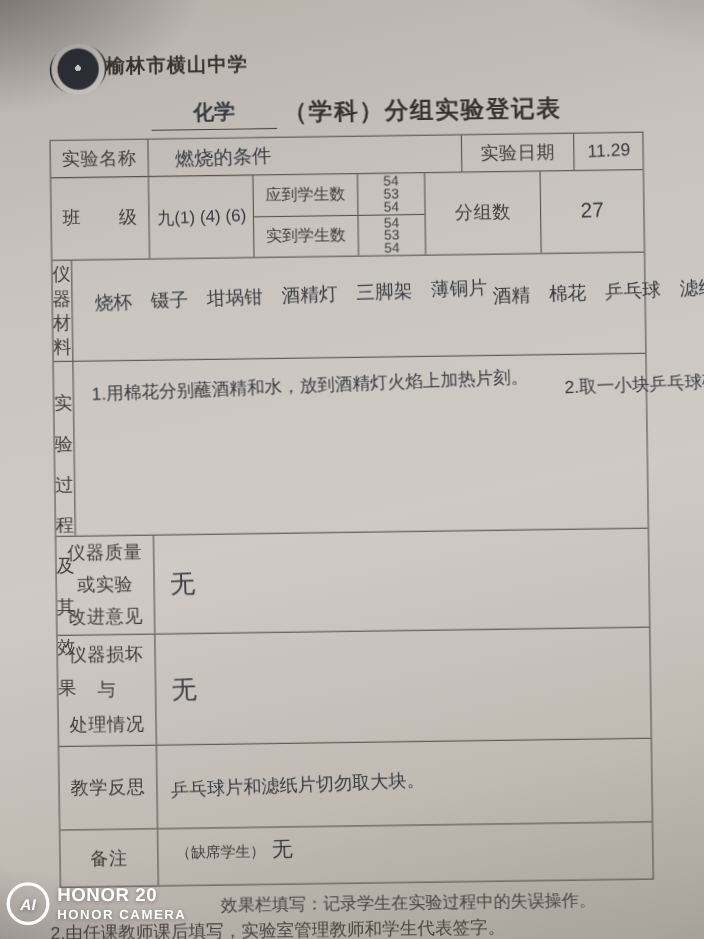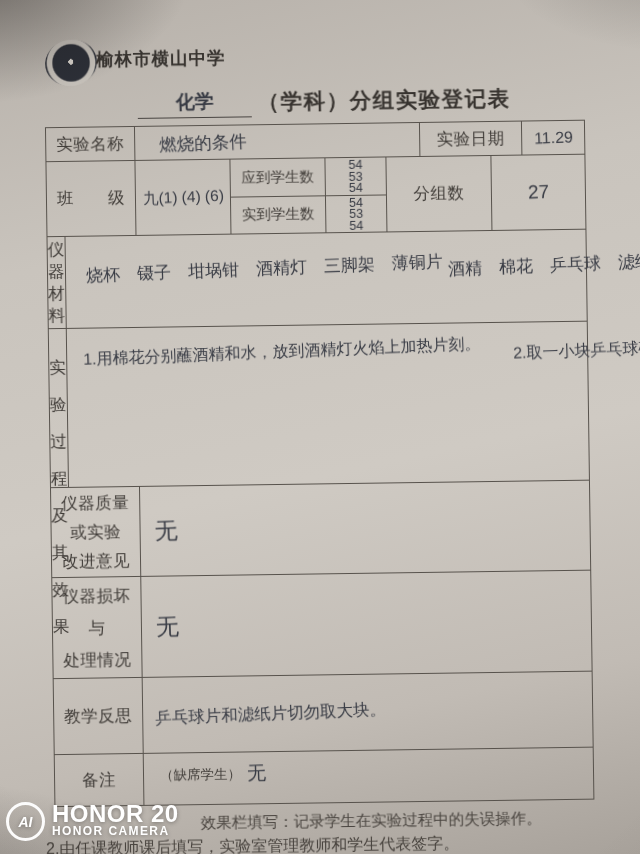--- a/index.html
+++ b/index.html
@@ -110,21 +110,21 @@
   
   .wm{
     position:absolute;left:6px;top:802px;display:flex;align-items:center;gap:7px;
     color:#fff;z-index:5;text-shadow:0 1px 4px rgba(0,0,0,0.35);
   }
   .wm-circle{
     width:33px;height:33px;border:3px solid rgba(255,255,255,0.96);border-radius:50%;
     display:flex;align-items:center;justify-content:center;
     font-size:14px;font-weight:bold;font-style:italic;flex:0 0 auto;
   }
-  .wm-title{font-size:24px;font-weight:bold;line-height:20px;letter-spacing:0.5px;}
+  .wm-title{font-size:17px;font-weight:bold;line-height:20px;letter-spacing:0.5px;}
   .wm-sub{font-size:12px;font-weight:bold;letter-spacing:1.4px;line-height:15px;}
   
   .vignette{
     position:absolute;inset:0;pointer-events:none;z-index:4;
     background:
       radial-gradient(55% 26% at -4% -4%, rgba(25,22,20,0.50), rgba(25,22,20,0) 62%),
       radial-gradient(45% 20% at 104% -6%, rgba(25,22,20,0.20), rgba(25,22,20,0) 60%),
       radial-gradient(60% 24% at -8% 106%, rgba(25,22,20,0.30), rgba(25,22,20,0) 60%),
       radial-gradient(130% 120% at 52% 45%, rgba(255,255,255,0) 55%, rgba(30,27,24,0.16) 100%);
   }

